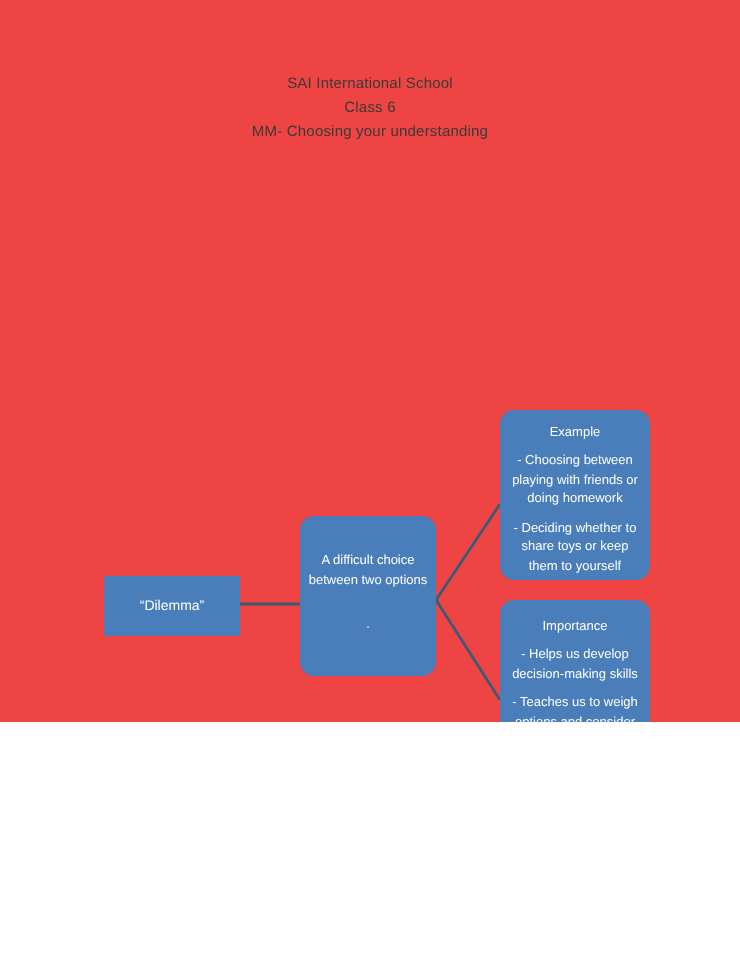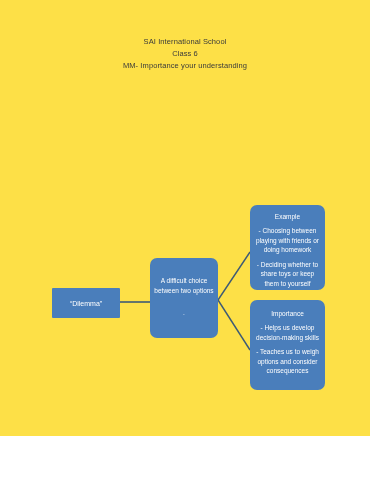--- a/index.html
+++ b/index.html
@@ -7,22 +7,22 @@
     margin: 0;
     padding: 0;
     background: #ffffff;
   }
   body {
     font-family: "Liberation Sans", sans-serif;
   }
   #page {
     position: relative;
     width: 370px;
-    height: 436px;
-    background: #fde047;
+    height: 361px;
+    background: #ef4444;
     overflow: hidden;
   }
 
   
   .header {
     position: absolute;
     left: 0;
     top: 36px;
     width: 370px;
     text-align: center;
@@ -122,21 +122,21 @@
   .bullet:last-child { margin-bottom: 0; }
 </style>
 </head>
 <body>
 
 <div id="page">
 
   <div class="header">
     <div class="line">SAI International School</div>
     <div class="line">Class 6</div>
-    <div class="line">MM- Importance your understanding</div>
+    <div class="line">MM- Choosing your understanding</div>
   </div>
 
   <svg class="connectors" viewBox="0 0 370 480" width="370" height="480">
     <line x1="120" y1="302" x2="150" y2="302" stroke="#3d5a75" stroke-width="1.6"></line>
     <line x1="218" y1="300" x2="250" y2="252" stroke="#3d5a75" stroke-width="1.4"></line>
     <line x1="218" y1="300" x2="250" y2="350" stroke="#3d5a75" stroke-width="1.4"></line>
   </svg>
 
   <div class="node sharp" id="node-dilemma">
     <div class="node-title">“Dilemma”</div>

